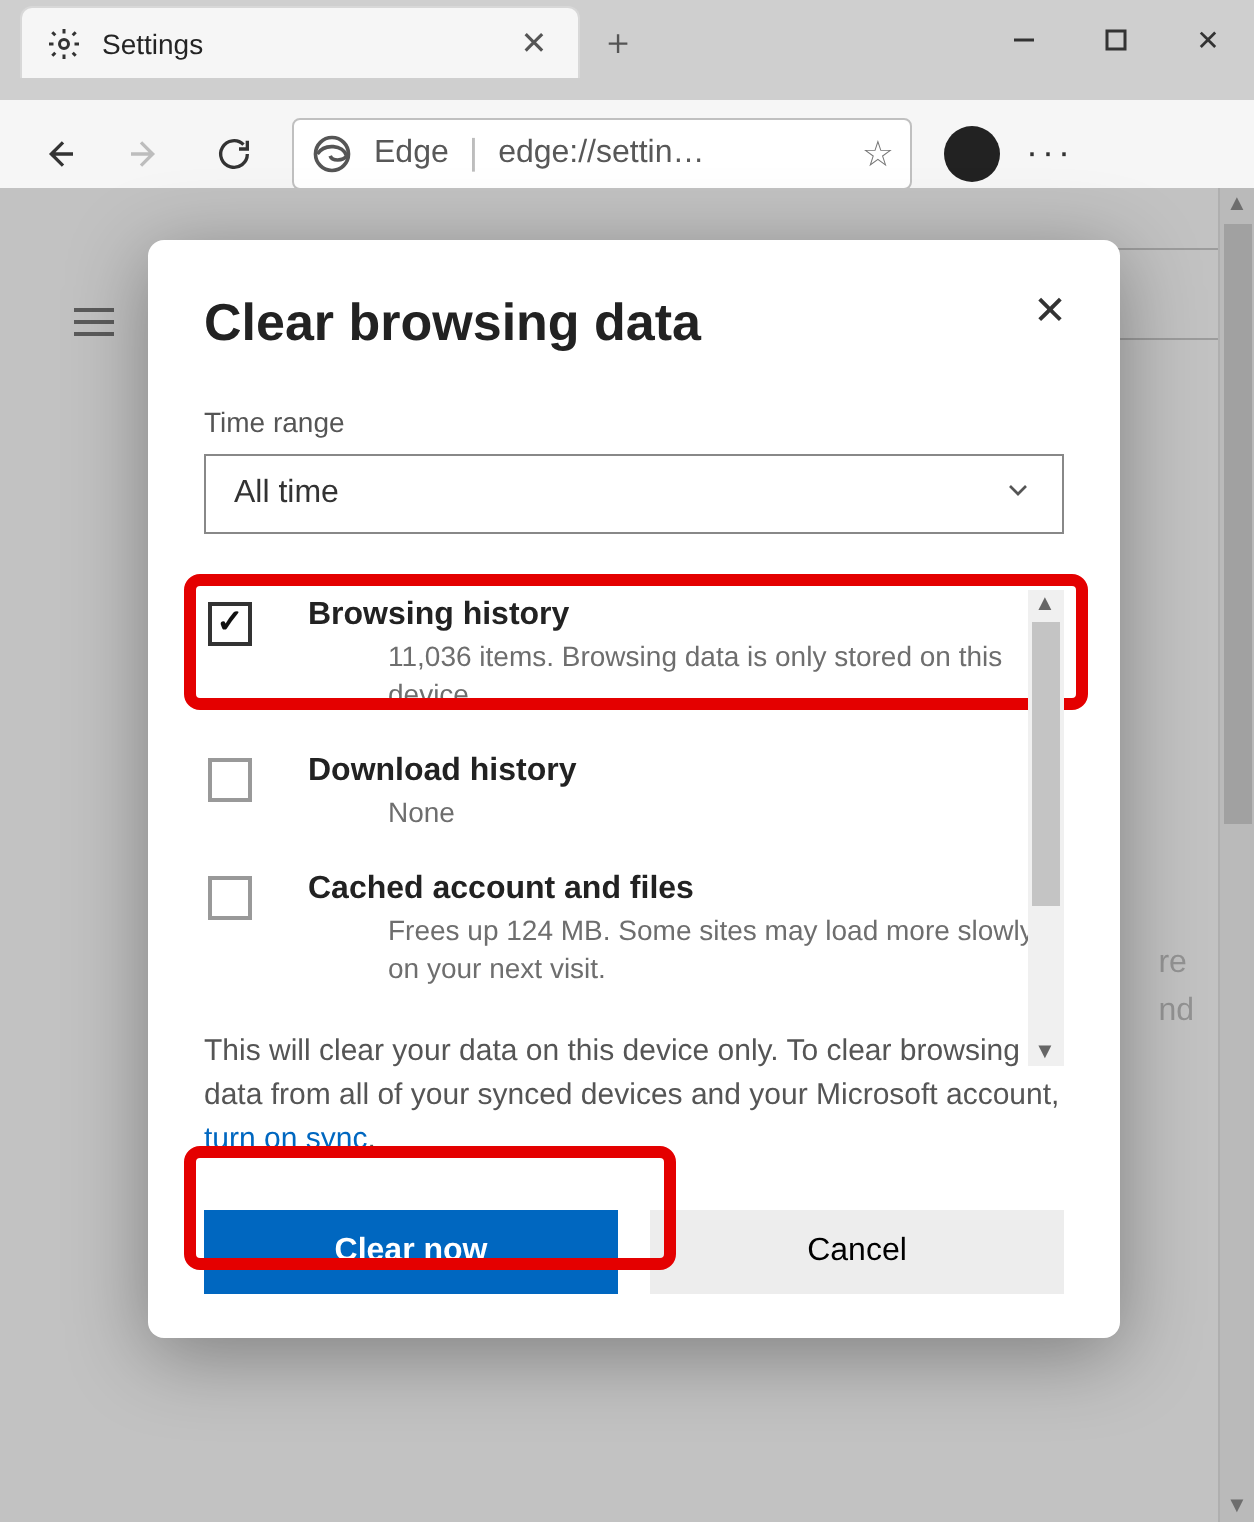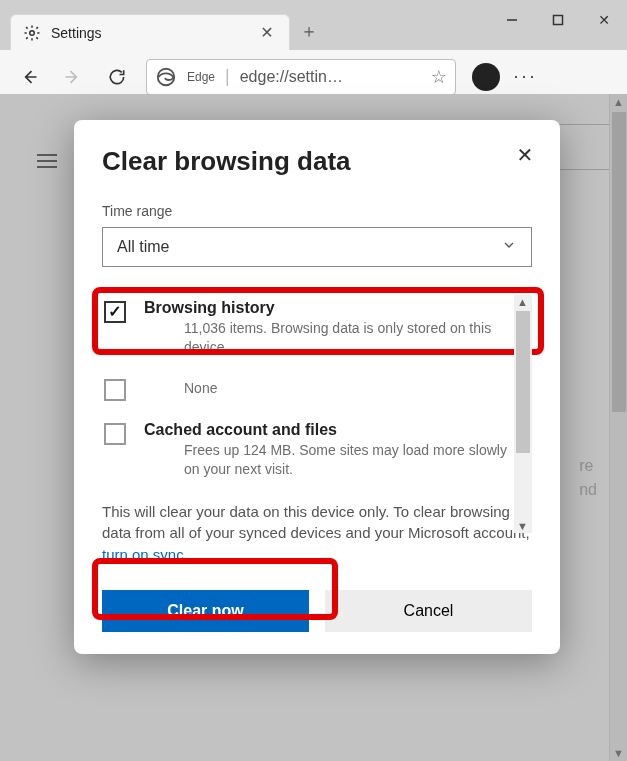--- a/index.html
+++ b/index.html
@@ -9,21 +9,21 @@
     height: 761px;
     background: #e9e9e9;
     position: relative;
     overflow: hidden;
   }
   
   .titlebar {
     height: 50px;
     background: #cfcfcf;
     display: flex;
-    align-items: flex-end;
+    align-items: flex-start;
     position: relative;
   }
   .tab {
     margin-left: 10px;
     margin-top: 3px;
     height: 36px;
     background: #f6f6f6;
     border-radius: 6px 6px 0 0;
     display: flex;
     align-items: center;
@@ -58,21 +58,21 @@
     border: 1px solid #c0c0c0;
     border-radius: 4px;
     display:flex;
     align-items:center;
     padding: 0 8px;
     gap: 10px;
     max-width: 310px;
     margin-left: 4px;
   }
   .edge-logo { width: 22px; height:22px; }
-  .omnibox .label { font-size: 12px; color:#585858; }
+  .omnibox .label { font-size: 16px; color:#585858; }
   .omnibox .divider { color:#bdbdbd; font-size:18px; }
   .omnibox .url { font-size: 16px; color:#585858; white-space:nowrap; overflow:hidden; text-overflow:ellipsis; flex:1;}
   .omnibox .star { color:#777; font-size:18px; }
   .avatar { width: 28px; height: 28px; background:#222; border-radius:50%; margin-left:10px;}
   .more { width: 38px; text-align:center; letter-spacing:2px; font-size:18px; color:#333; cursor:pointer;}
   
   .content {
     position: absolute;
     top: 94px;
     left: 0; right: 0; bottom: 0;
@@ -113,21 +113,21 @@
     cursor:pointer;
     margin-bottom: 22px;
   }
   .options {
     position: relative;
     margin-bottom: 10px;
   }
   .opt {
     display:flex; align-items:flex-start;
     padding: 10px 2px;
-    gap: 18px;
+    gap: 28px;
     width: 420px;
   }
   .cb {
     width: 22px; height: 22px; border: 2px solid #333; flex:none; display:flex; align-items:center; justify-content:center; margin-top:2px;
     cursor:pointer;
   }
   .cb.unchecked { border-color:#999; }
   .cb.checked::after { content:"✓"; font-size:16px; font-weight:700; color:#111; line-height:1; }
   .opt-title { font-size:16px; color:#222; font-weight:550;}
   .opt-sub { font-size:14px; color:#6e6e6e; margin-top:2px; line-height:1.35;margin-left:40px;}
@@ -220,21 +220,21 @@
 </div>
 
 <div class="content">
   <div class="bgpage">
     <div class="hambtn">
       <div></div>
         <div></div>
         <div></div>
     </div>
     <div class="rhsbox"></div>
-    <div class="ghost-text-right" style="top:360px;">re<br>nd</div>
+    <div class="ghost-text-right" style="top:376px;">re<br>nd</div>
   </div>
   <div class="vscroll">
       <div class="thumb"></div>
     </div>
   <div class="dimmer"></div>
 </div>
 
 <div class="dialog">
   <div class="dlg-close">✕</div>
   <div class="dlg-title">Clear browsing data</div>
@@ -256,20 +256,21 @@
       <div class="cb checked"></div>
       <div>
         <div class="opt-title">Browsing history</div>
         <div class="opt-sub">11,036 items. Browsing data is only stored on this device.</div>
       </div>
     </div>
 
     <div class="opt">
       <div class="cb unchecked"></div>
       <div>
+        <div class="opt-title">Download history</div>
         <div class="opt-sub">None</div>
       </div>
     </div>
 
 
     <div class="opt">
       <div class="cb unchecked"></div>
       <div>
         <div class="opt-title">Cached account and files</div>
         <div class="opt-sub">Frees up 124 MB. Some sites may load more slowly on your next visit.</div>

